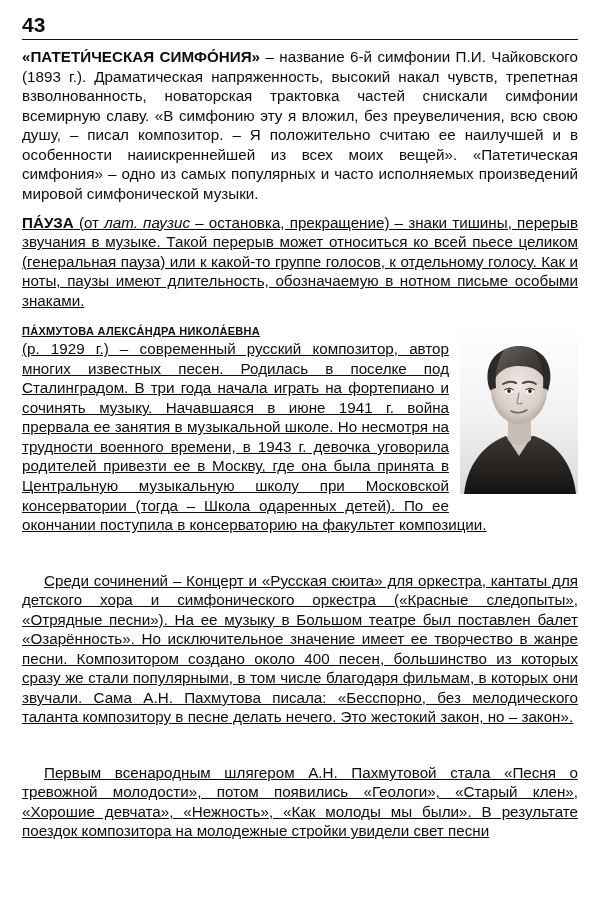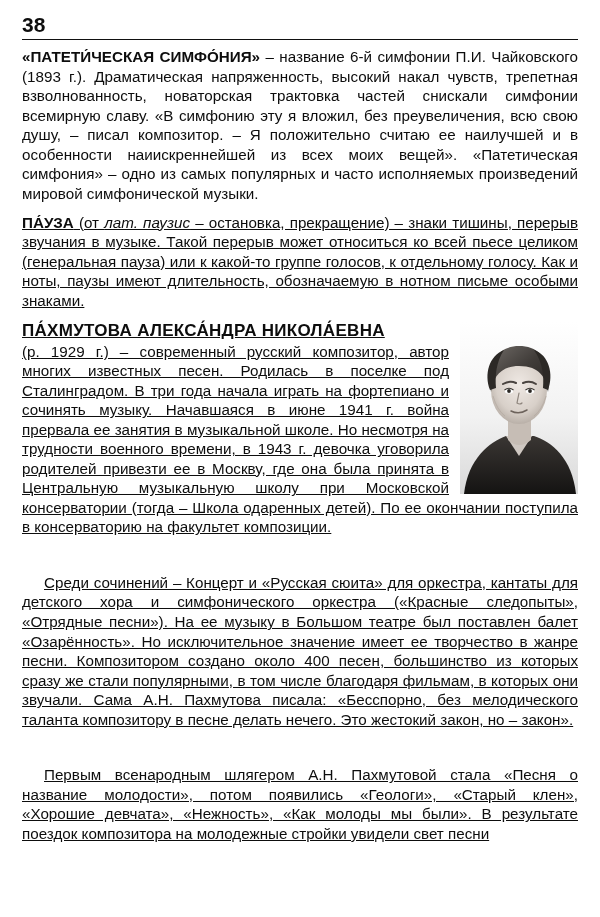--- a/index.html
+++ b/index.html
@@ -88,34 +88,34 @@
     display: block;
   }
   .clearfix::after {
     content: "";
     display: block;
     clear: both;
   }
   .entry-head {
     font-weight: bold;
     letter-spacing: 0.3px;
-    font-size: 17px;
+    font-size: 11px;
   }
   .blk {
     margin-top: 0.62em;
     text-decoration: underline;
   }
 </style>
 </head>
 <body>
 
 <div class="page">
 
   <div class="header">
-    <div class="page-number">38</div>
+    <div class="page-number">43</div>
   </div>
   <hr class="rule">
 
   <div class="content">
 
     <p><span class="term">«ПАТЕТИ́ЧЕСКАЯ СИМФО́НИЯ»</span><span> – название 6-й симфонии П.И. Чайковского (1893 г.). Драматическая напряженность, высокий накал чувств, трепетная взволнованность, новаторская трактовка частей снискали симфонии всемирную славу. «В симфонию эту я вложил, без преувеличения, всю свою душу, – писал композитор. – Я положительно считаю ее наилучшей и в особенности наиискреннейшей из всех моих вещей». «Патетическая симфония» – одно из самых популярных и часто исполняемых произведений мировой симфонической музыки.</span></p>
 
     <p class="blk"><span class="term">ПА́УЗА</span><span> (от </span><span class="ital">лат. паузис</span><span> – остановка, прекращение) – знаки тишины, перерыв звучания в музыке. Такой перерыв может относиться ко всей пьесе целиком (генеральная пауза) или к какой-то группе голосов, к отдельному голосу. Как и ноты, паузы имеют длительность, обозначаемую в нотном письме особыми знаками.</span></p>
 
     <div class="blk clearfix">
@@ -171,17 +171,17 @@
 
           <path d="M33 74 q 4 14 12 20" stroke="#b3a9a1" stroke-width="1" fill="none" opacity="0.7"></path>
           <path d="M86 74 q -4 14 -12 20" stroke="#b3a9a1" stroke-width="1" fill="none" opacity="0.7"></path>
         </svg>
       </div>
 
       <p><span class="entry-head">ПА́ХМУТОВА АЛЕКСА́НДРА НИКОЛА́ЕВНА</span><br><span>(р. 1929 г.) – современный русский композитор, автор многих известных песен. Родилась в поселке под Сталинградом. В три года начала играть на фортепиано и сочинять музыку. Начавшаяся в июне 1941 г. война прервала ее занятия в музыкальной школе. Но несмотря на трудности военного времени, в 1943 г. девочка уговорила родителей привезти ее в Москву, где она была принята в Центральную музыкальную школу при Московской консерватории (тогда – Школа одаренных детей). По ее окончании поступила в консерваторию на факультет композиции.</span></p>
 
       <p class="indent">Среди сочинений – Концерт и «Русская сюита» для оркестра, кантаты для детского хора и симфонического оркестра («Красные следопыты», «Отрядные песни»). На ее музыку в Большом театре был поставлен балет «Озарённость». Но исключительное значение имеет ее творчество в жанре песни. Композитором создано около 400 песен, большинство из которых сразу же стали популярными, в том числе благодаря фильмам, в которых они звучали. Сама А.Н. Пахмутова писала: «Бесспорно, без мелодического таланта композитору в песне делать нечего. Это жестокий закон, но – закон».</p>
 
-      <p class="indent">Первым всенародным шлягером А.Н. Пахмутовой стала «Песня о название молодости», потом появились «Геологи», «Старый клен», «Хорошие девчата», «Нежность», «Как молоды мы были». В результате поездок композитора на молодежные стройки увидели свет песни</p>
+      <p class="indent">Первым всенародным шлягером А.Н. Пахмутовой стала «Песня о тревожной молодости», потом появились «Геологи», «Старый клен», «Хорошие девчата», «Нежность», «Как молоды мы были». В результате поездок композитора на молодежные стройки увидели свет песни</p>
     </div>
 
   </div>
 </div>
 
 </body></html>

